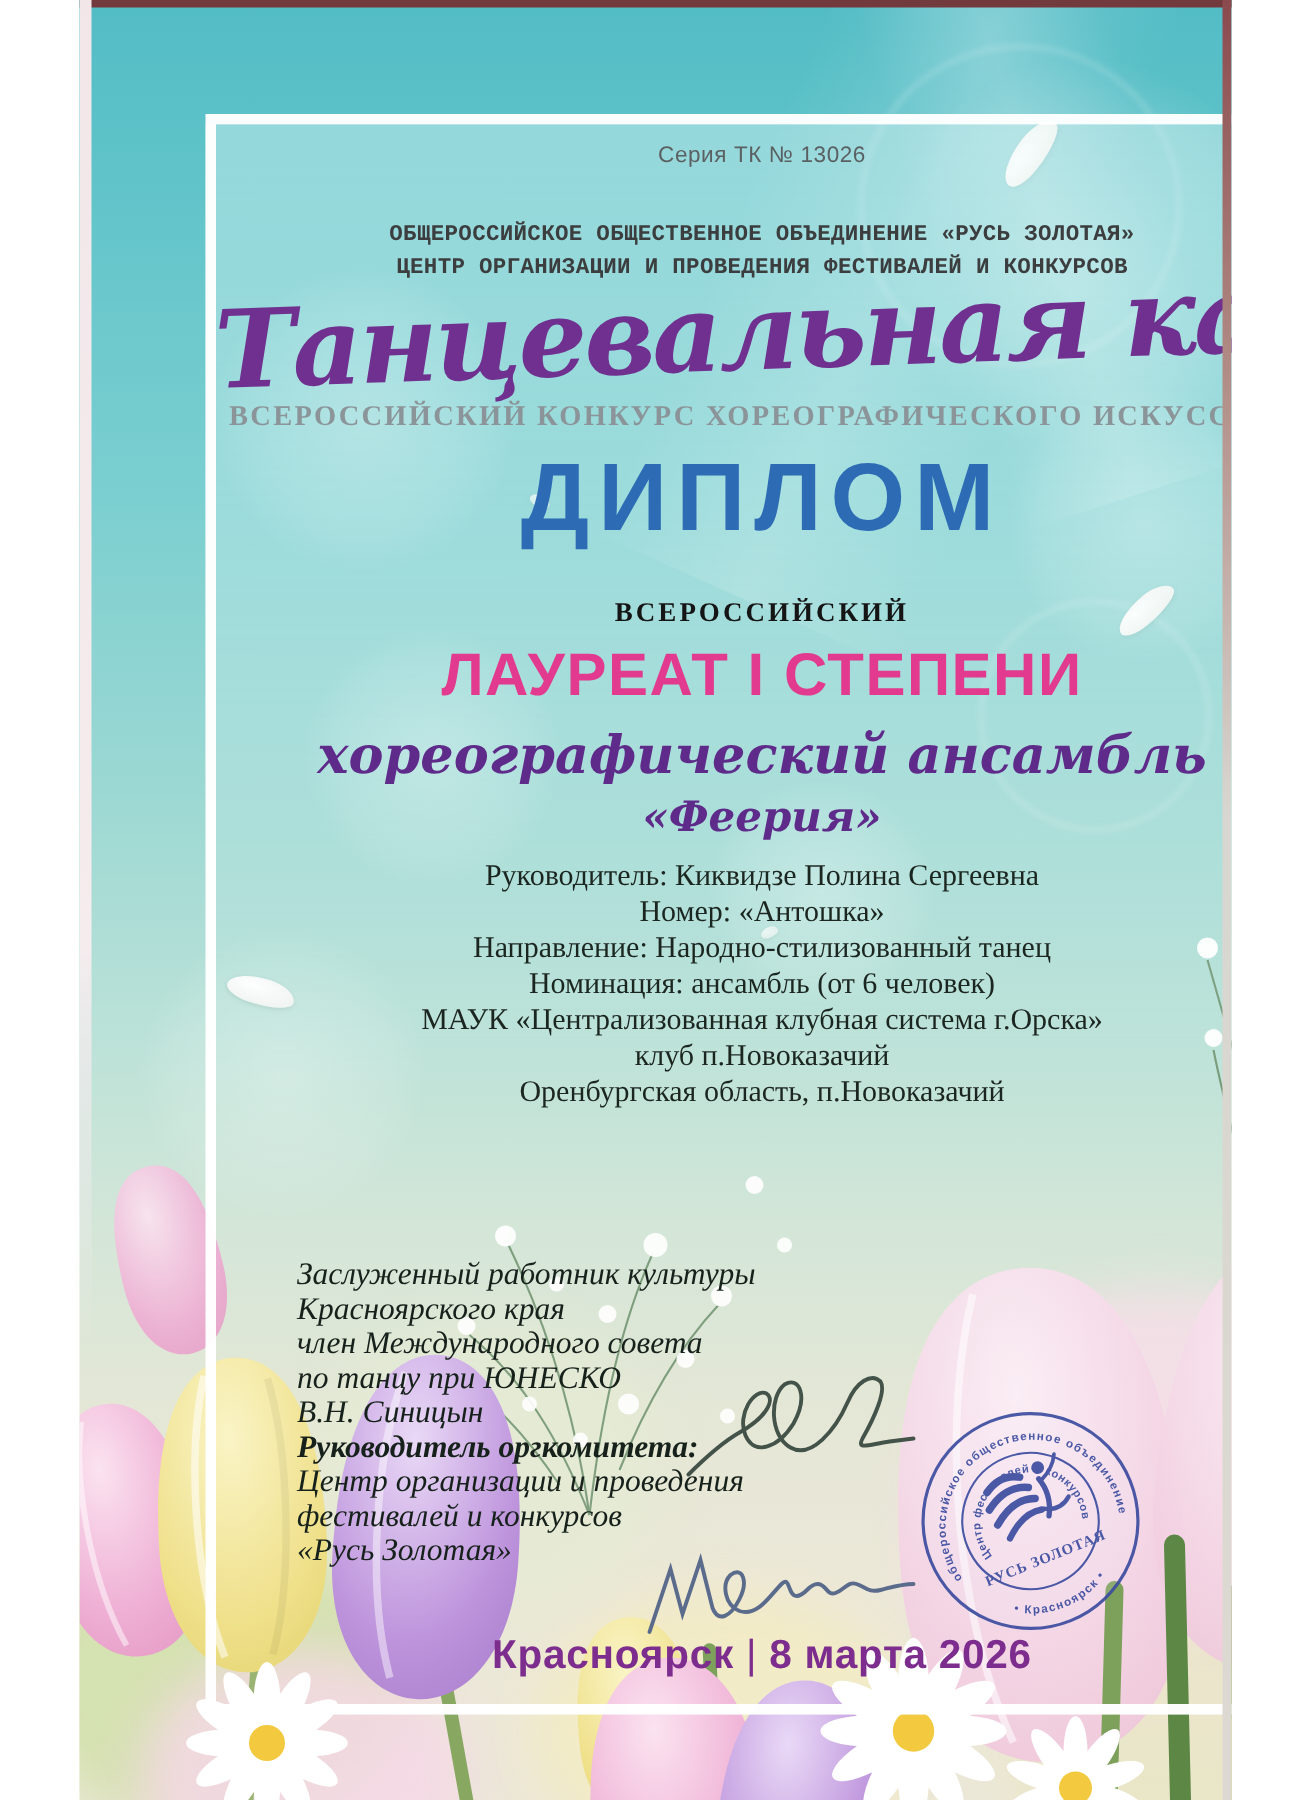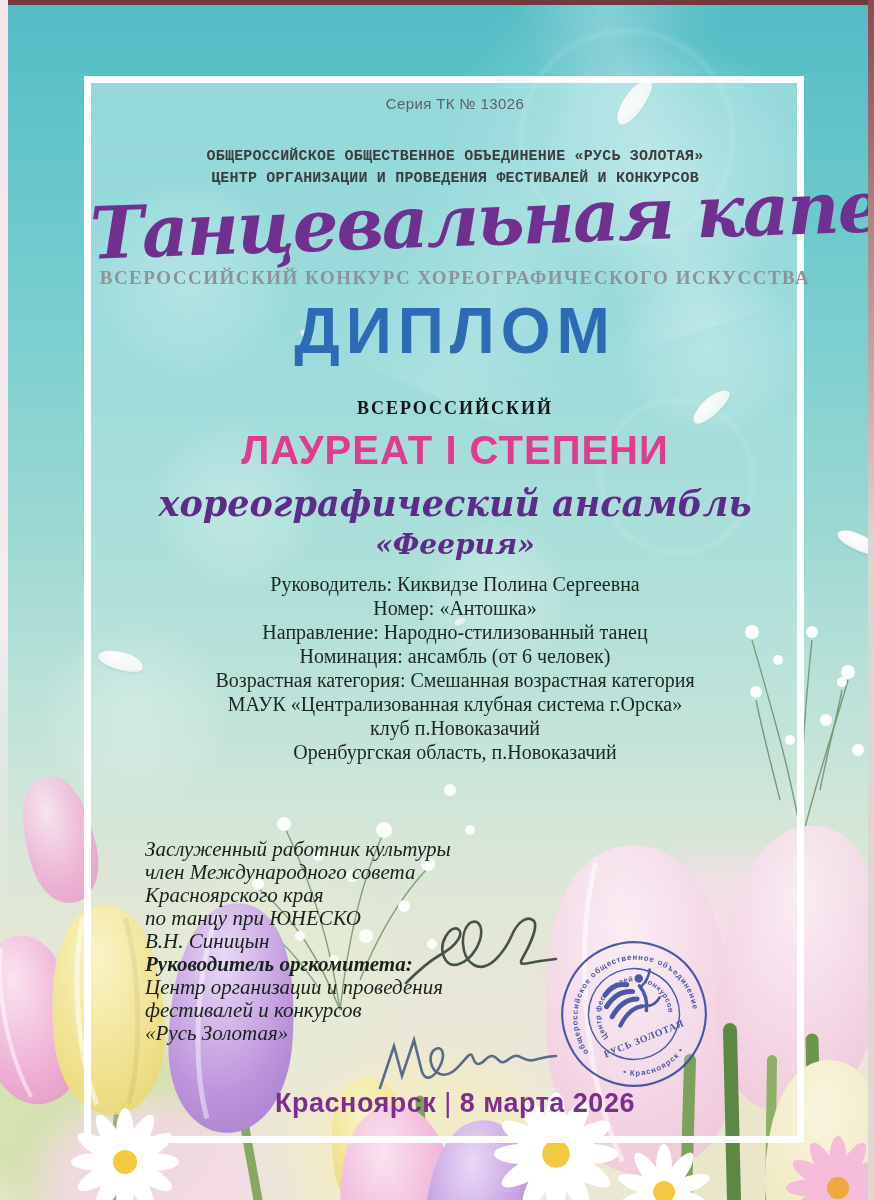--- a/index.html
+++ b/index.html
@@ -1,17 +1,17 @@
 <!DOCTYPE html>
 <html><head>
 <meta charset="utf-8">
 <style>
   html,body{margin:0;padding:0;background:#ffffff;}
   .canvas{
-    position:relative;width:874px;height:1200px;margin:0 auto;overflow:hidden;
+    position:relative;width:768px;height:1200px;margin:0 auto;overflow:hidden;
     font-family:"Liberation Serif",serif;
     background:linear-gradient(180deg,
       #52bcc5 0%, #63c5ca 12%, #7ccfd0 28%, #9cd8d3 44%,
       #bce2d8 58%, #d3e6d8 68%, #e4e7d6 78%, #ece8d8 88%, #ece8d8 100%);
   }
   
   .edge-top{position:absolute;left:0;top:0;width:874px;height:5px;background:#733a3e;z-index:9;}
   .edge-right{position:absolute;right:0;top:0;width:6px;height:1200px;z-index:9;
     background:linear-gradient(180deg,#8a4a4e 0%,#b08a84 20%,#d8d6d0 45%,#ddd9d2 100%);}
   .edge-left{position:absolute;left:0;top:0;width:8px;height:900px;z-index:9;
@@ -292,31 +292,30 @@
     <div class="t doc-title">ДИПЛОМ</div>
     <div class="t awarded">ВСЕРОССИЙСКИЙ</div>
     <div class="t award">ЛАУРЕАТ I СТЕПЕНИ</div>
     <div class="t rtype">хореографический ансамбль</div>
     <div class="t rname">«Феерия»</div>
     <div class="t details">
       <div>Руководитель: Киквидзе Полина Сергеевна</div>
       <div>Номер: «Антошка»</div>
       <div>Направление: Народно-стилизованный танец</div>
       <div>Номинация: ансамбль (от 6 человек)</div>
-      <div>Возрастная категория: Смешанная возрастная категория</div>
       <div>МАУК «Централизованная клубная система г.Орска»</div>
       <div>клуб п.Новоказачий</div>
       <div>Оренбургская область, п.Новоказачий</div>
     </div>
   </div>
 
   <div class="jury">
     <div>Заслуженный работник культуры</div>
+    <div>Красноярского края</div>
     <div>член Международного совета</div>
-    <div>Красноярского края</div>
     <div>по танцу при ЮНЕСКО</div>
     <div>В.Н. Синицын</div>
     <div class="bold">Руководитель оргкомитета:</div>
     <div>Центр организации и проведения</div>
     <div>фестивалей и конкурсов</div>
     <div>«Русь Золотая»</div>
   </div>
 
   <svg class="sig sig1" width="170" height="105" viewBox="0 0 170 105" xmlns="http://www.w3.org/2000/svg">
     <path d="M6,78 C14,70 26,58 40,50 C58,40 64,28 58,24 C50,20 38,38 44,52 C50,66 66,60 76,44 C86,26 80,12 70,18 C60,26 60,52 74,60 C88,68 104,48 112,30 C118,16 128,10 134,16 C138,22 130,40 122,54 C118,62 126,58 140,56 L156,54" fill="none" stroke="#44534a" stroke-width="2.6" stroke-linecap="round"></path>

